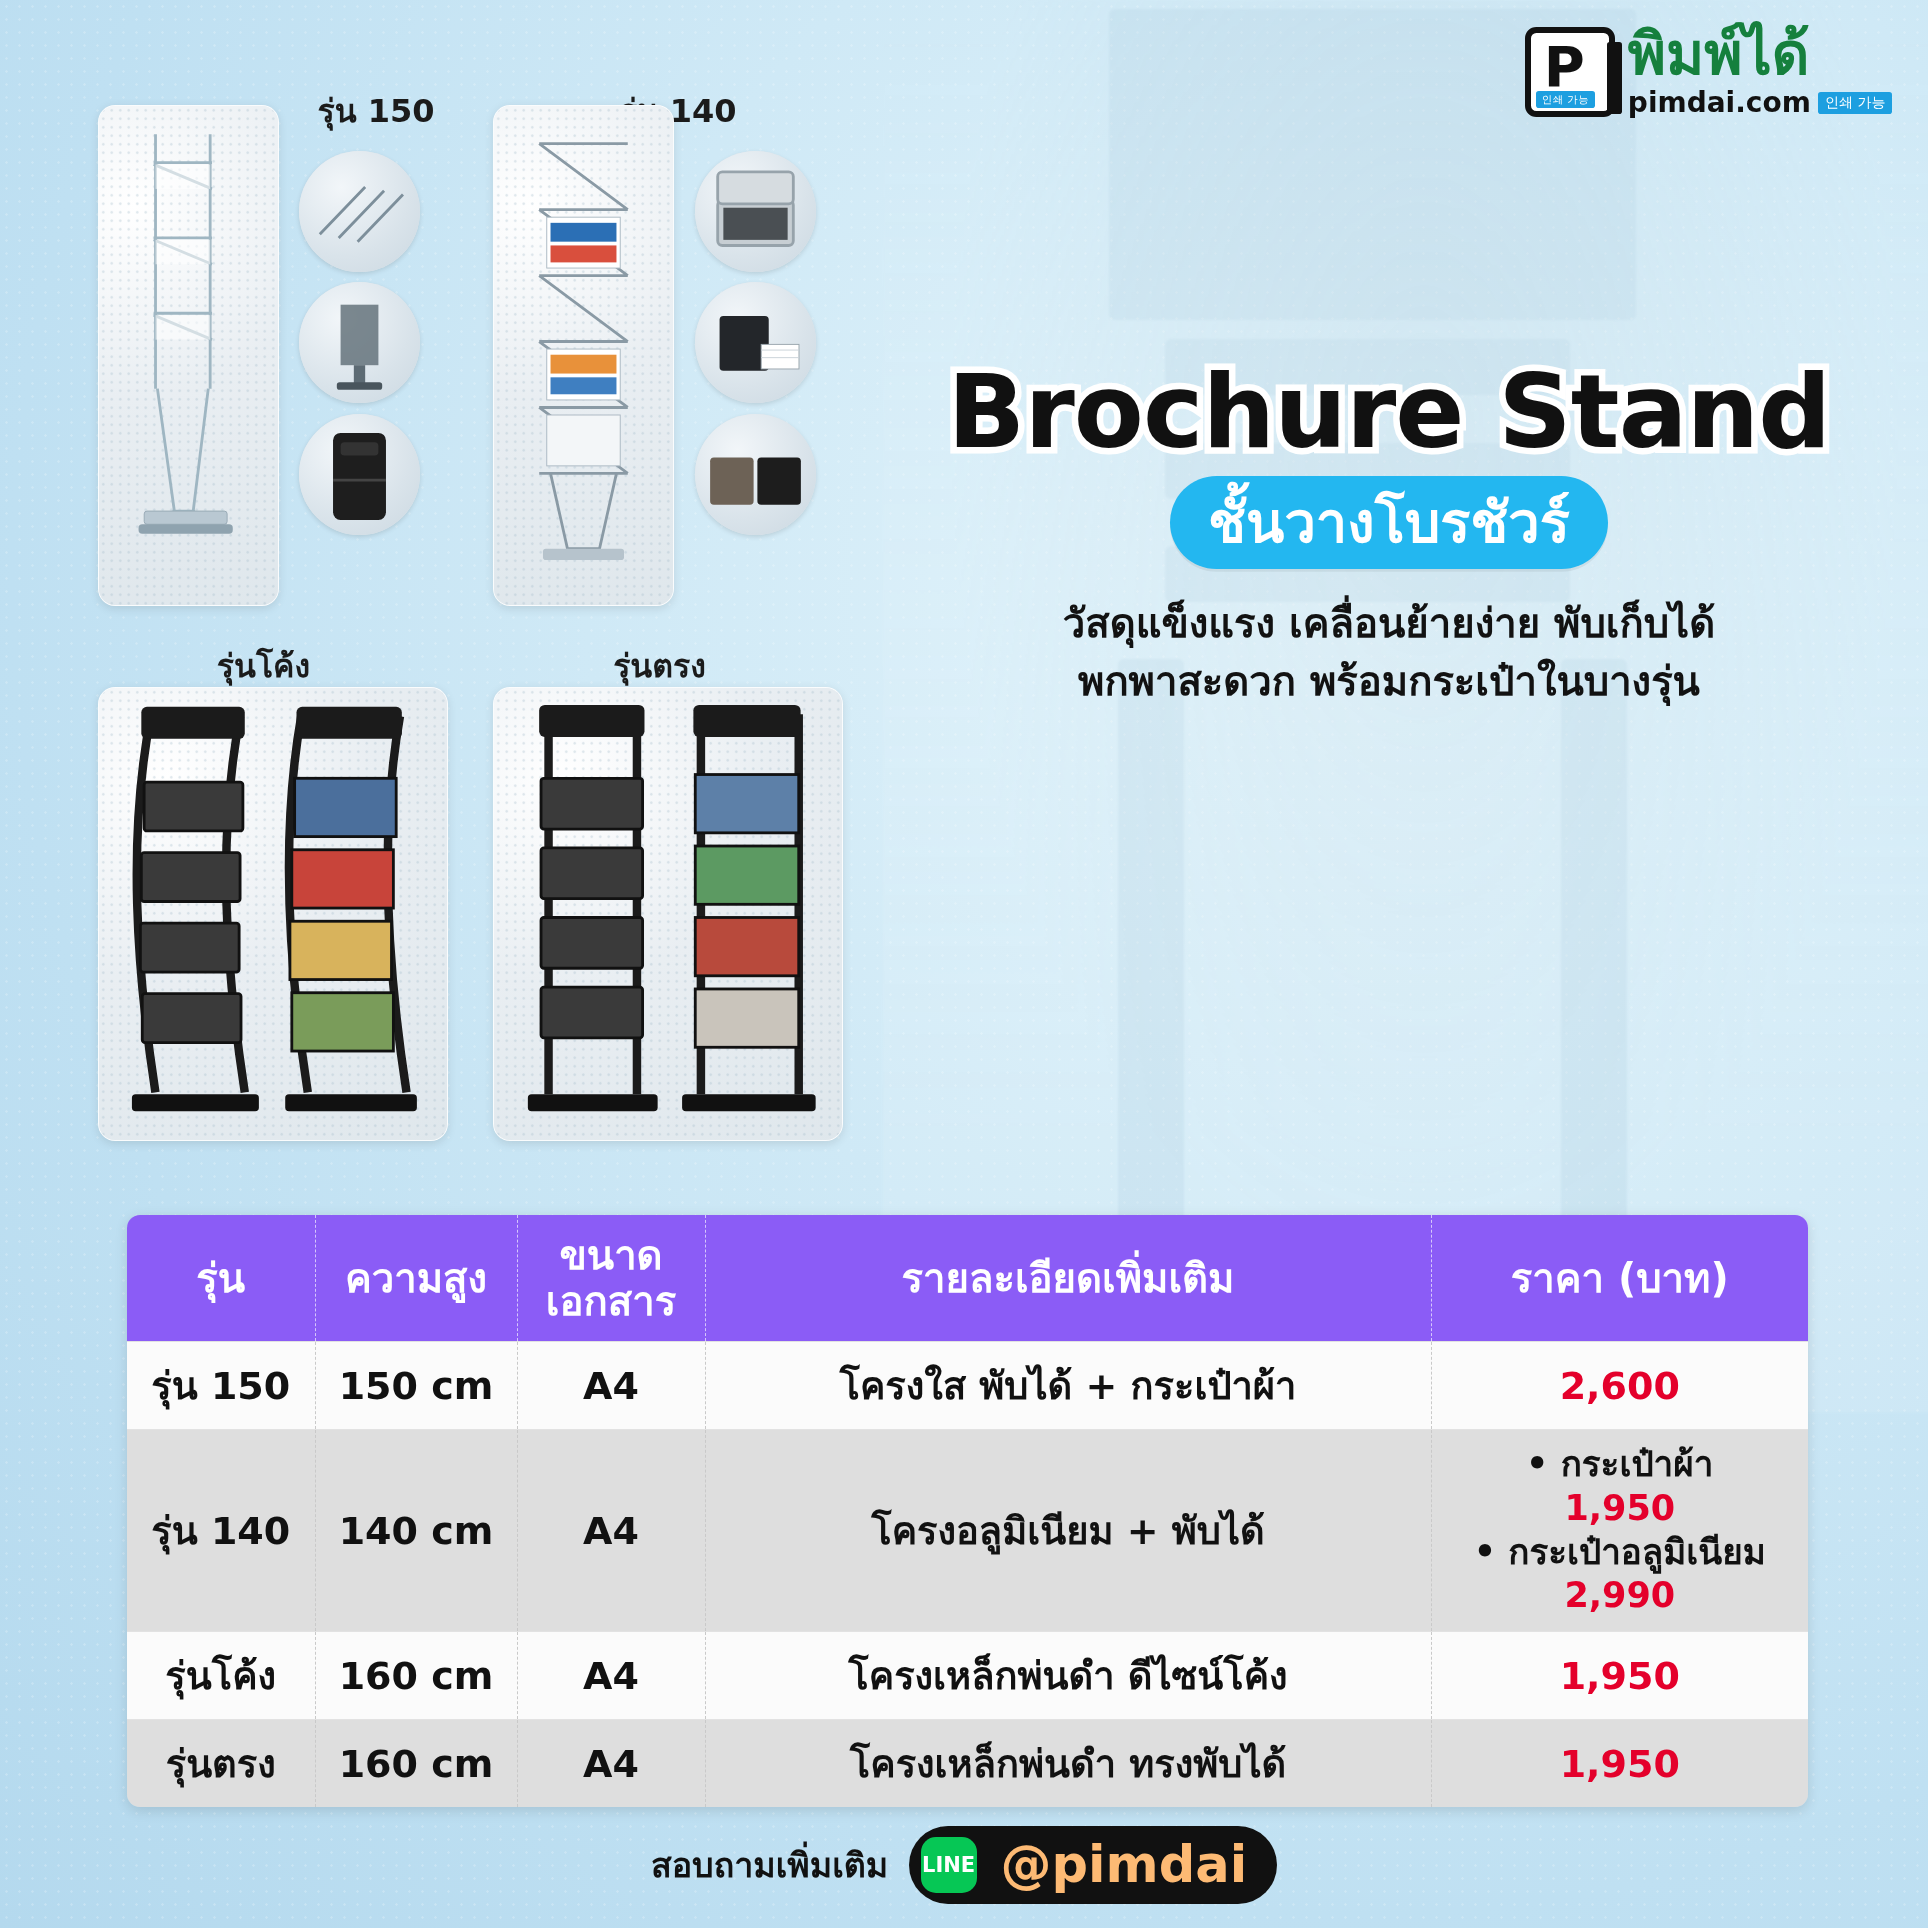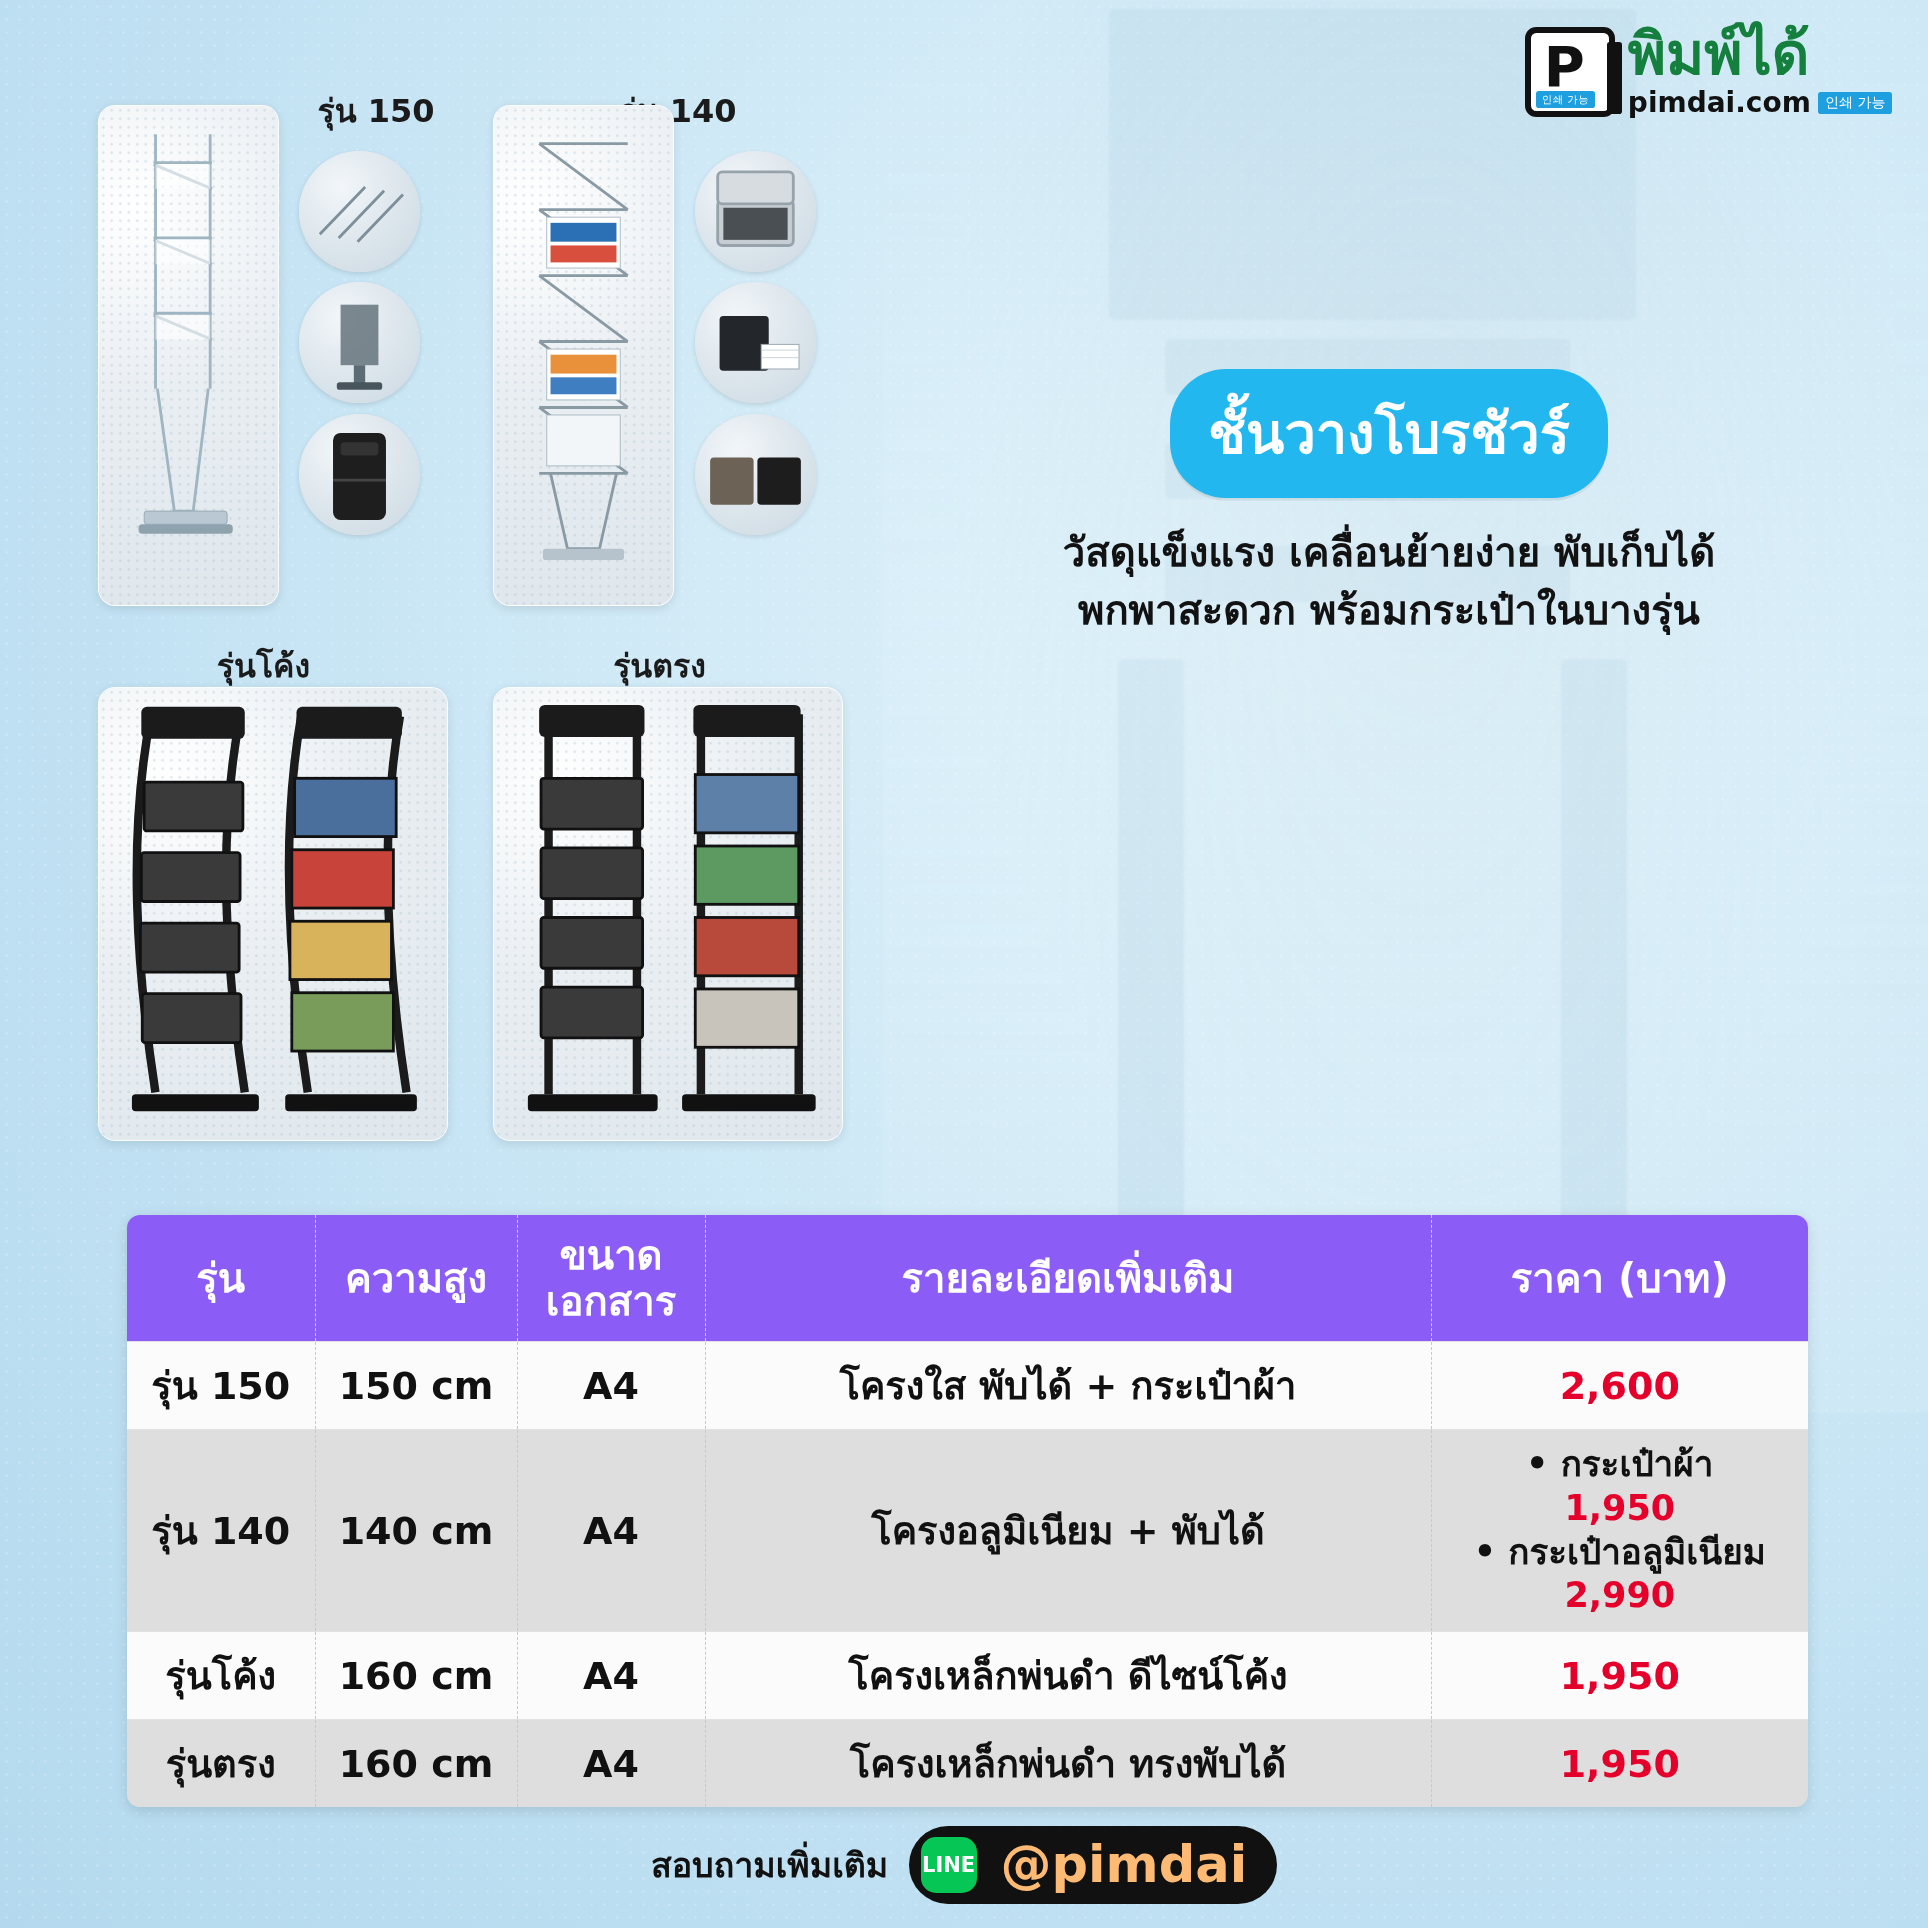--- a/index.html
+++ b/index.html
@@ -91,21 +91,21 @@
   
   .title-wrap{position:absolute;left:904px;top:358px;width:970px;}
   .title{
     font-size:102px;font-weight:bold;color:#111;letter-spacing:-0.9px;text-align:center;
     -webkit-text-stroke:13px #ffffff;paint-order:stroke fill;
     font-family:"DejaVu Sans",sans-serif;
     line-height:1.05;
   }
   .pill{
     margin:11.3px auto 0;background:#23b7f0;border-radius:56px;
-    padding:20px 38px;width:fit-content;box-shadow:0 2.8px 0 rgba(0,0,0,.06);
+    padding:2px 38px;width:fit-content;box-shadow:0 2.8px 0 rgba(0,0,0,.06);
   }
   .pill span{font-size:56px;color:#fff;font-weight:bold;}
   .subtitle{
     margin-top:24.5px;text-align:center;font-size:40px;color:#121212;line-height:1.45;font-weight:bold;
   }
   .bullets{margin-top:38px;padding-left:47px;}
   .bullet{display:flex;gap:15px;margin-bottom:15px;align-items:flex-start;}
   .check{
     flex:none;width:32px;height:32px;border-radius:50%;background:#28a745;position:relative;margin-top:7.5px;
   }
@@ -334,20 +334,21 @@
         <rect x="214" y="168" width="110" height="62" fill="#5c9a62"></rect>
         <rect x="214" y="244" width="110" height="62" fill="#b84a3c"></rect>
         <rect x="214" y="320" width="110" height="62" fill="#c9c4bb"></rect>
       </g>
       <rect x="200" y="432" width="142" height="18" rx="4" fill="#111"></rect>
     </g>
   </svg>
 </div>
 
 <div class="title-wrap">
+  <div class="title">Brochure Stand</div>
   <div class="pill">
     <span>ชั้นวางโบรชัวร์</span>
   </div>
   <div class="subtitle">
     <div>วัสดุแข็งแรง เคลื่อนย้ายง่าย พับเก็บได้</div>
     <div>พกพาสะดวก พร้อมกระเป๋าในบางรุ่น</div>
   </div>
 </div>
 
 <div class="table-wrap">

